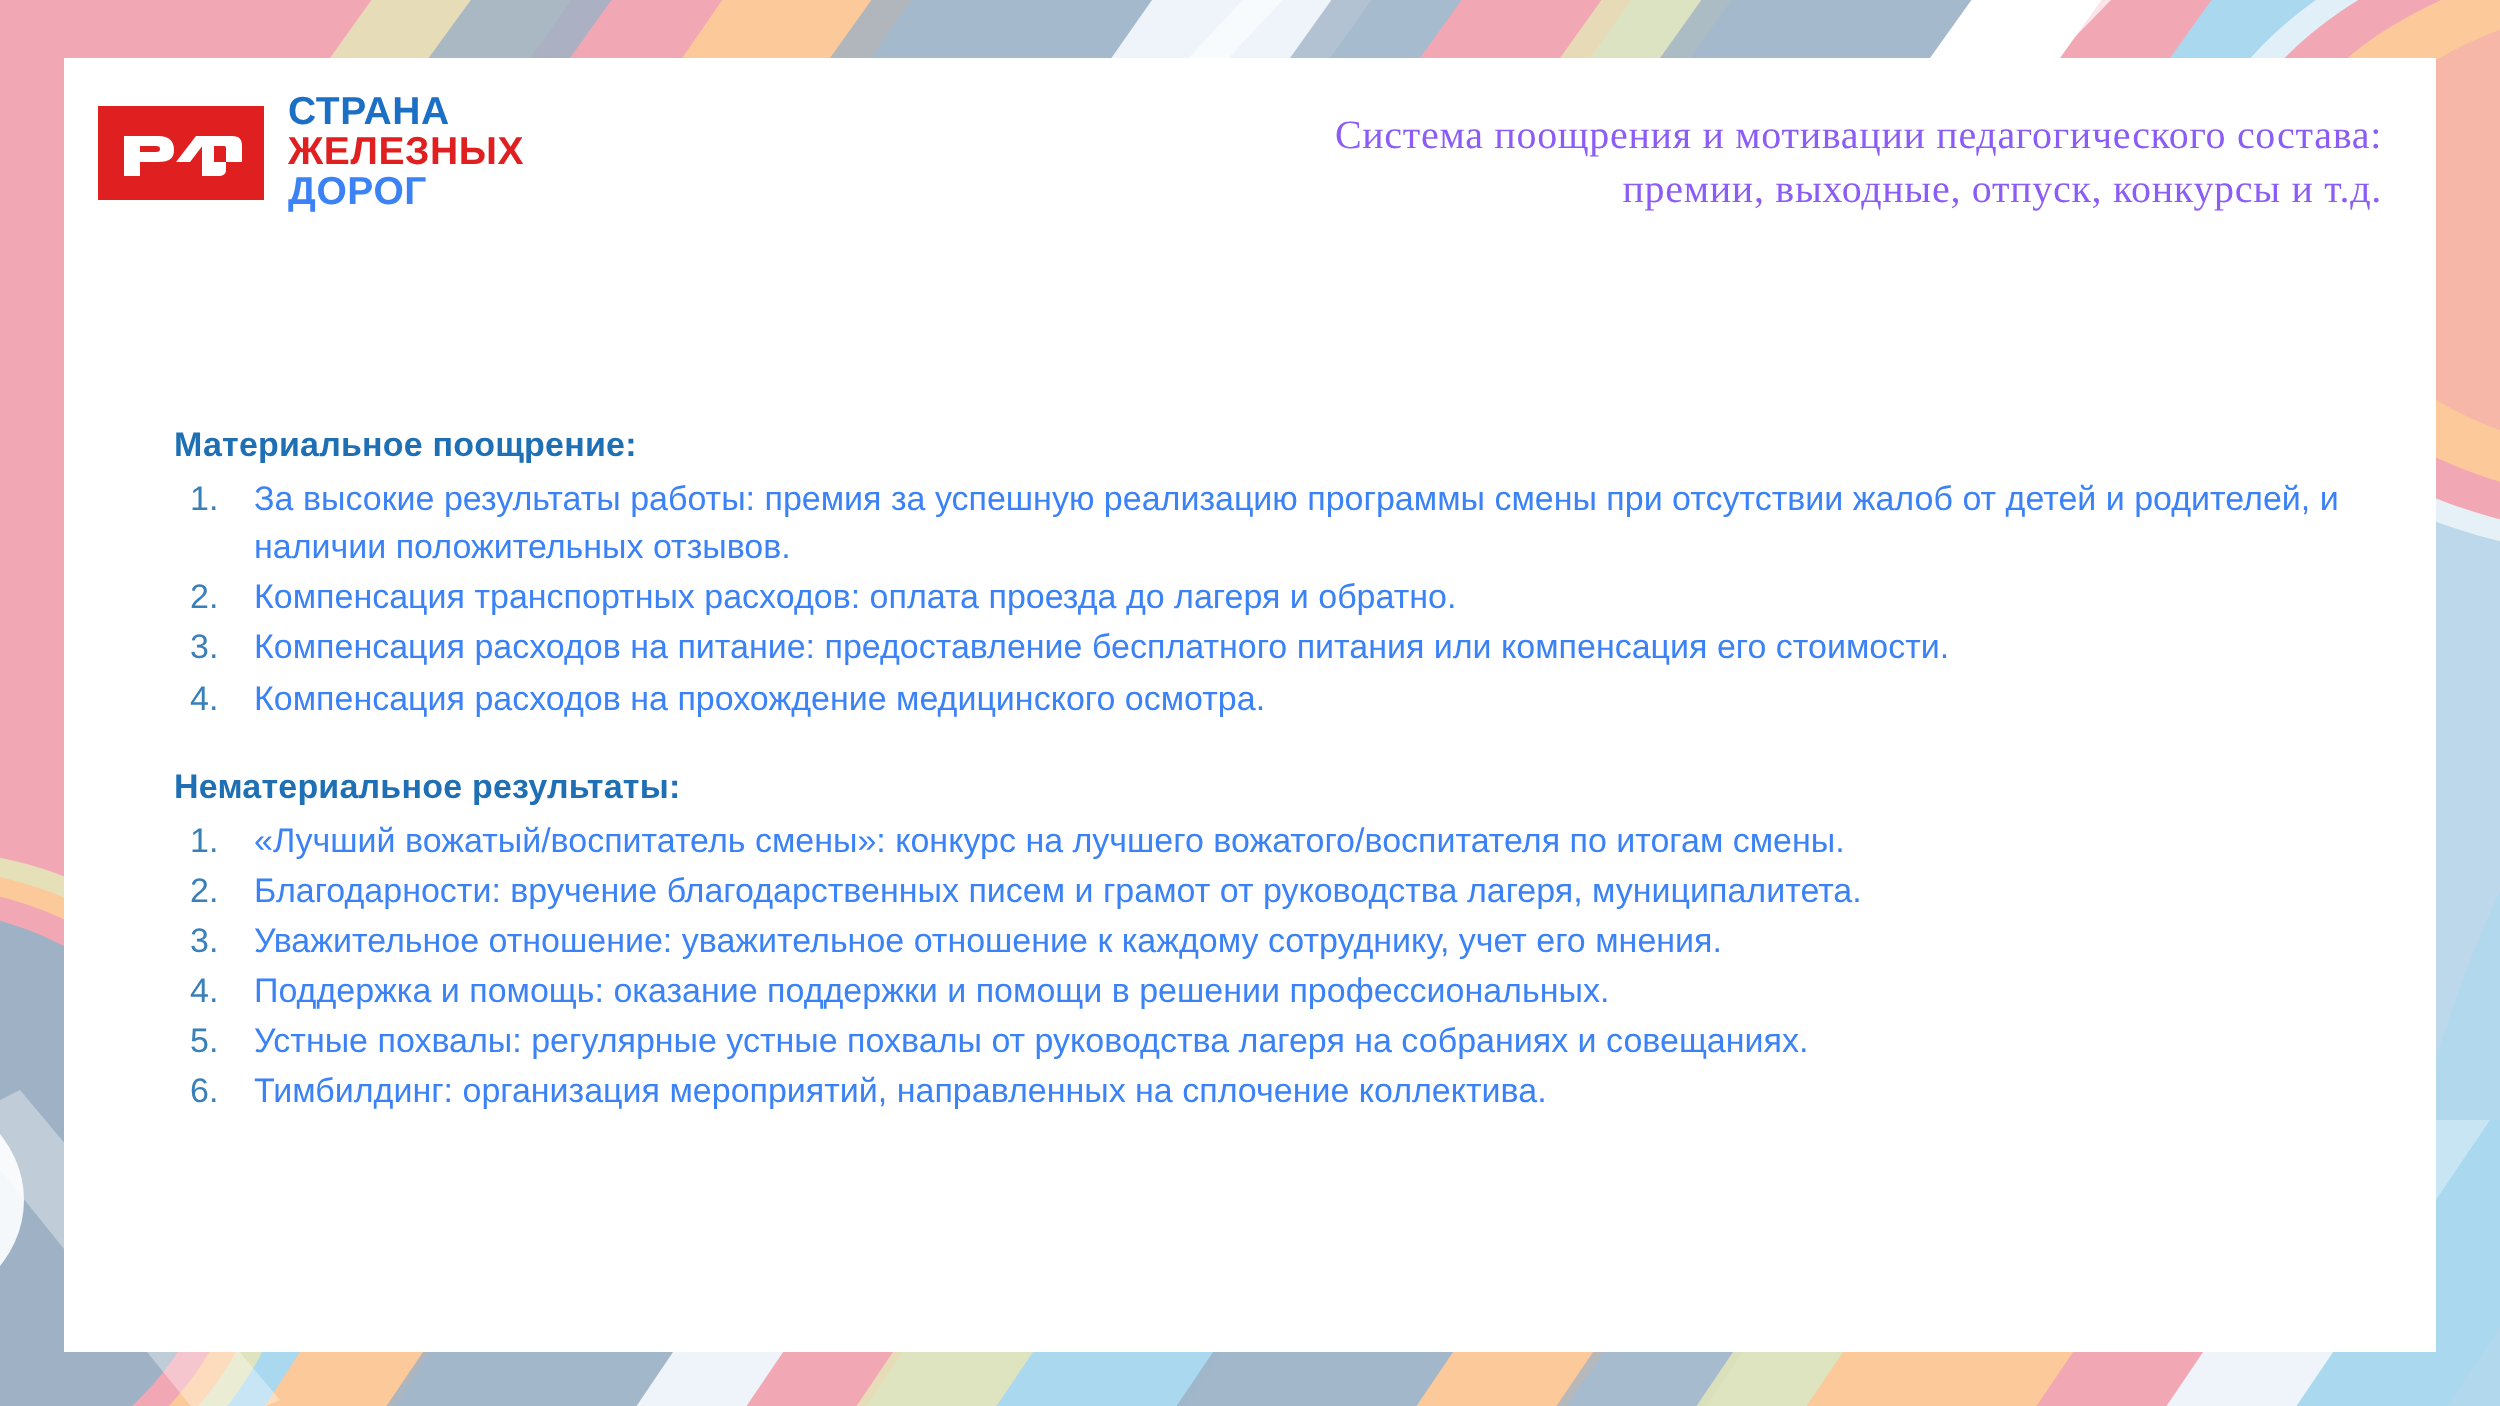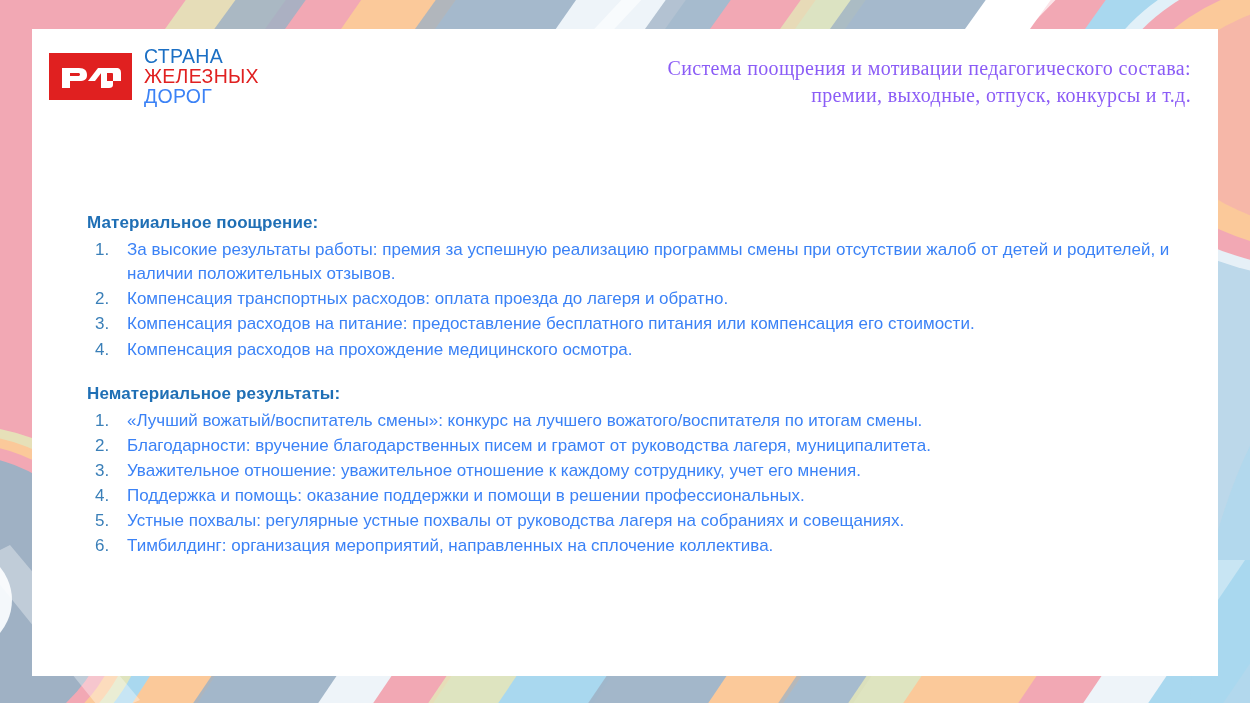--- a/index.html
+++ b/index.html
@@ -54,21 +54,21 @@
     display: flex;
     align-items: center;
     justify-content: center;
   }
   .logo-mark svg { display: block; }
 
   .logo-words {
     display: flex;
     flex-direction: column;
     line-height: 1.02;
-    font-weight: normal;
+    font-weight: bold;
     font-size: 19.5px;
     letter-spacing: 0.3px;
   }
   .lw-1 { color: #1b6fc4; }
   .lw-2 { color: #e02020; }
   .lw-3 { color: #3b82f6; }
 
   
   .title-block {
     position: absolute;

